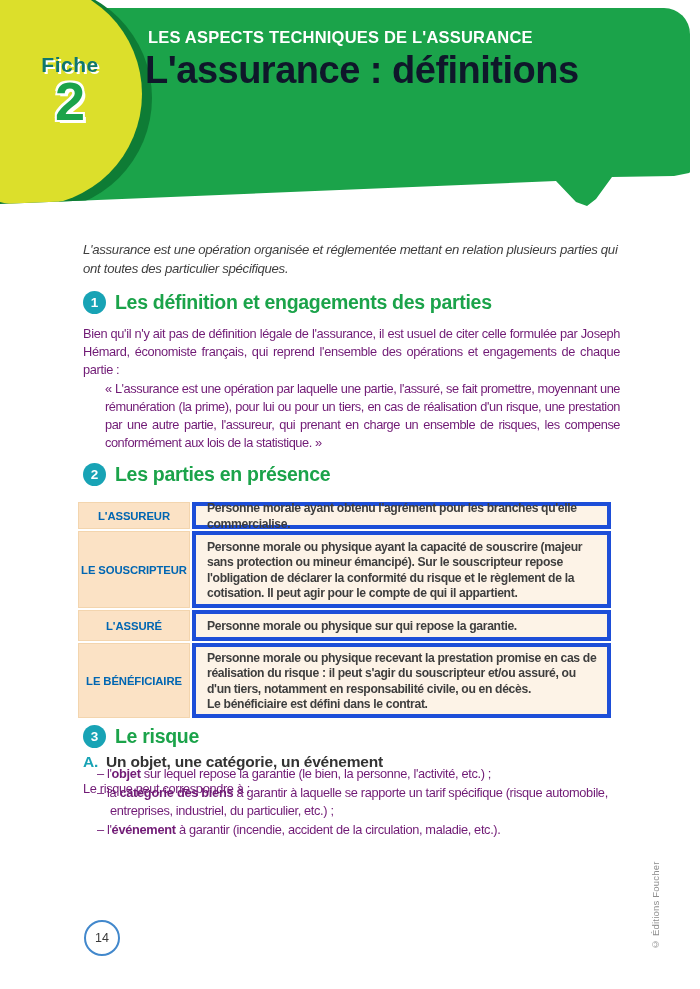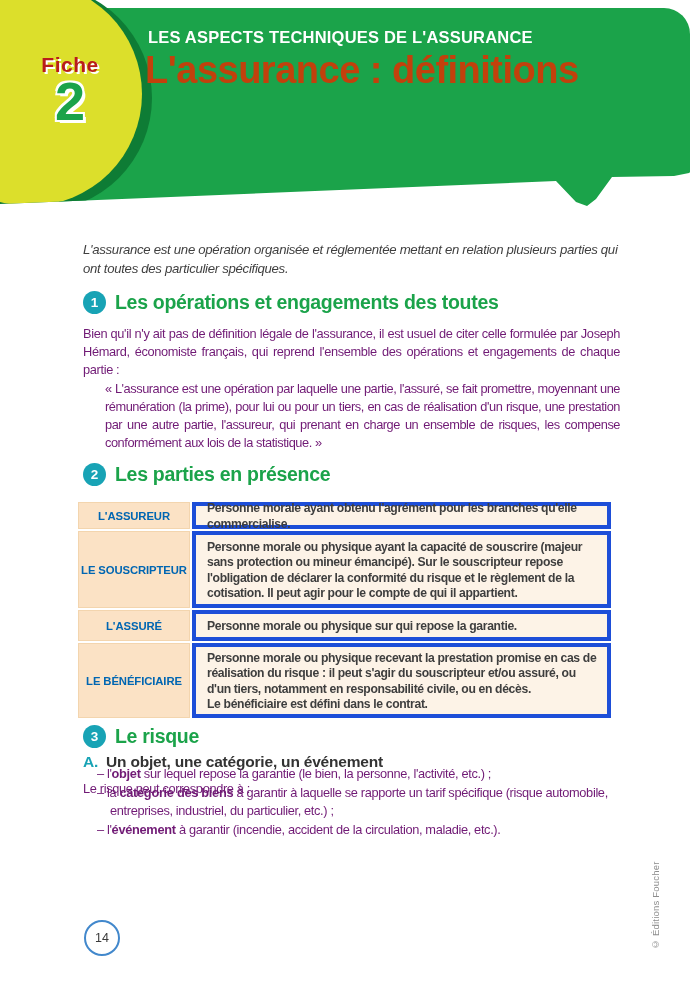--- a/index.html
+++ b/index.html
@@ -22,34 +22,34 @@
   .fiche-shadow-circle{
     position:absolute;left:-74px;top:-15px;width:226px;height:226px;
     border-radius:50%;background:#0e7c35;
   }
   .fiche-circle{
     position:absolute;left:-82px;top:-18px;width:224px;height:224px;
     border-radius:50%;background:#dcdf2b;
   }
   .fiche-label{
     position:absolute;left:38px;top:53px;width:64px;text-align:center;
-    color:#b91c1c;font-size:21px;font-weight:bold;
+    color:#0f766e;font-size:21px;font-weight:bold;
     text-shadow:2px 2px 0 #ffffff;letter-spacing:.5px;
   }
   .fiche-number{
     position:absolute;left:38px;top:72px;width:64px;text-align:center;
     color:#1ba34a;font-size:54px;font-weight:bold;line-height:1.1;
     text-shadow:-2px -2px 0 #fff,2px -2px 0 #fff,-2px 2px 0 #fff,3px 3px 0 #fff;
   }
   .header-kicker{
     position:absolute;left:148px;top:28px;color:#ffffff;
     font-size:16.5px;font-weight:bold;letter-spacing:.2px;
   }
   .header-title{
-    position:absolute;left:145px;top:49px;color:#c2410c;
+    position:absolute;left:145px;top:49px;color:#0f172a;
     font-size:38px;font-weight:bold;letter-spacing:-.5px;
   }
 
   
   .txt{color:#701a75;font-size:12.8px;line-height:1.4;letter-spacing:-.35px;}
   .intro{
     position:absolute;left:83px;top:241px;width:537px;
     font-style:italic;color:#3f3f3f;font-size:13.2px;line-height:1.42;letter-spacing:-.3px;
   }
   .section-h{position:absolute;left:83px;display:flex;align-items:center;gap:9px;}
@@ -113,21 +113,21 @@
     <div class="fiche-label">Fiche</div>
     <div class="fiche-number">2</div>
     <div class="header-kicker">LES ASPECTS TECHNIQUES DE L'ASSURANCE</div>
     <div class="header-title">L'assurance : définitions</div>
   </div>
 
   <div class="intro">L'assurance est une opération organisée et réglementée mettant en relation plusieurs parties qui ont toutes des particulier spécifiques.</div>
 
   <div class="section-h h1">
     <span class="num">1</span>
-    <span class="ttl">Les opérations et engagements des toutes</span>
+    <span class="ttl">Les définition et engagements des parties</span>
   </div>
   <div class="p1 txt">Bien qu'il n'y ait pas de définition légale de l'assurance, il est usuel de citer celle formulée par Joseph Hémard, économiste français, qui reprend l'ensemble des opérations et engagements de chaque partie :</div>
   <div class="quote txt">« L'assurance est une opération par laquelle une partie, l'assuré, se fait promettre, moyennant une rémunération (la prime), pour lui ou pour un tiers, en cas de réalisation d'un risque, une prestation par une autre partie, l'assureur, qui prenant en charge un ensemble de risques, les compense conformément aux lois de la statistique. »</div>
 
   <div class="section-h h2">
     <span class="num">2</span>
     <span class="ttl">Les parties en présence</span>
   </div>
 
   <div class="parties-table">

